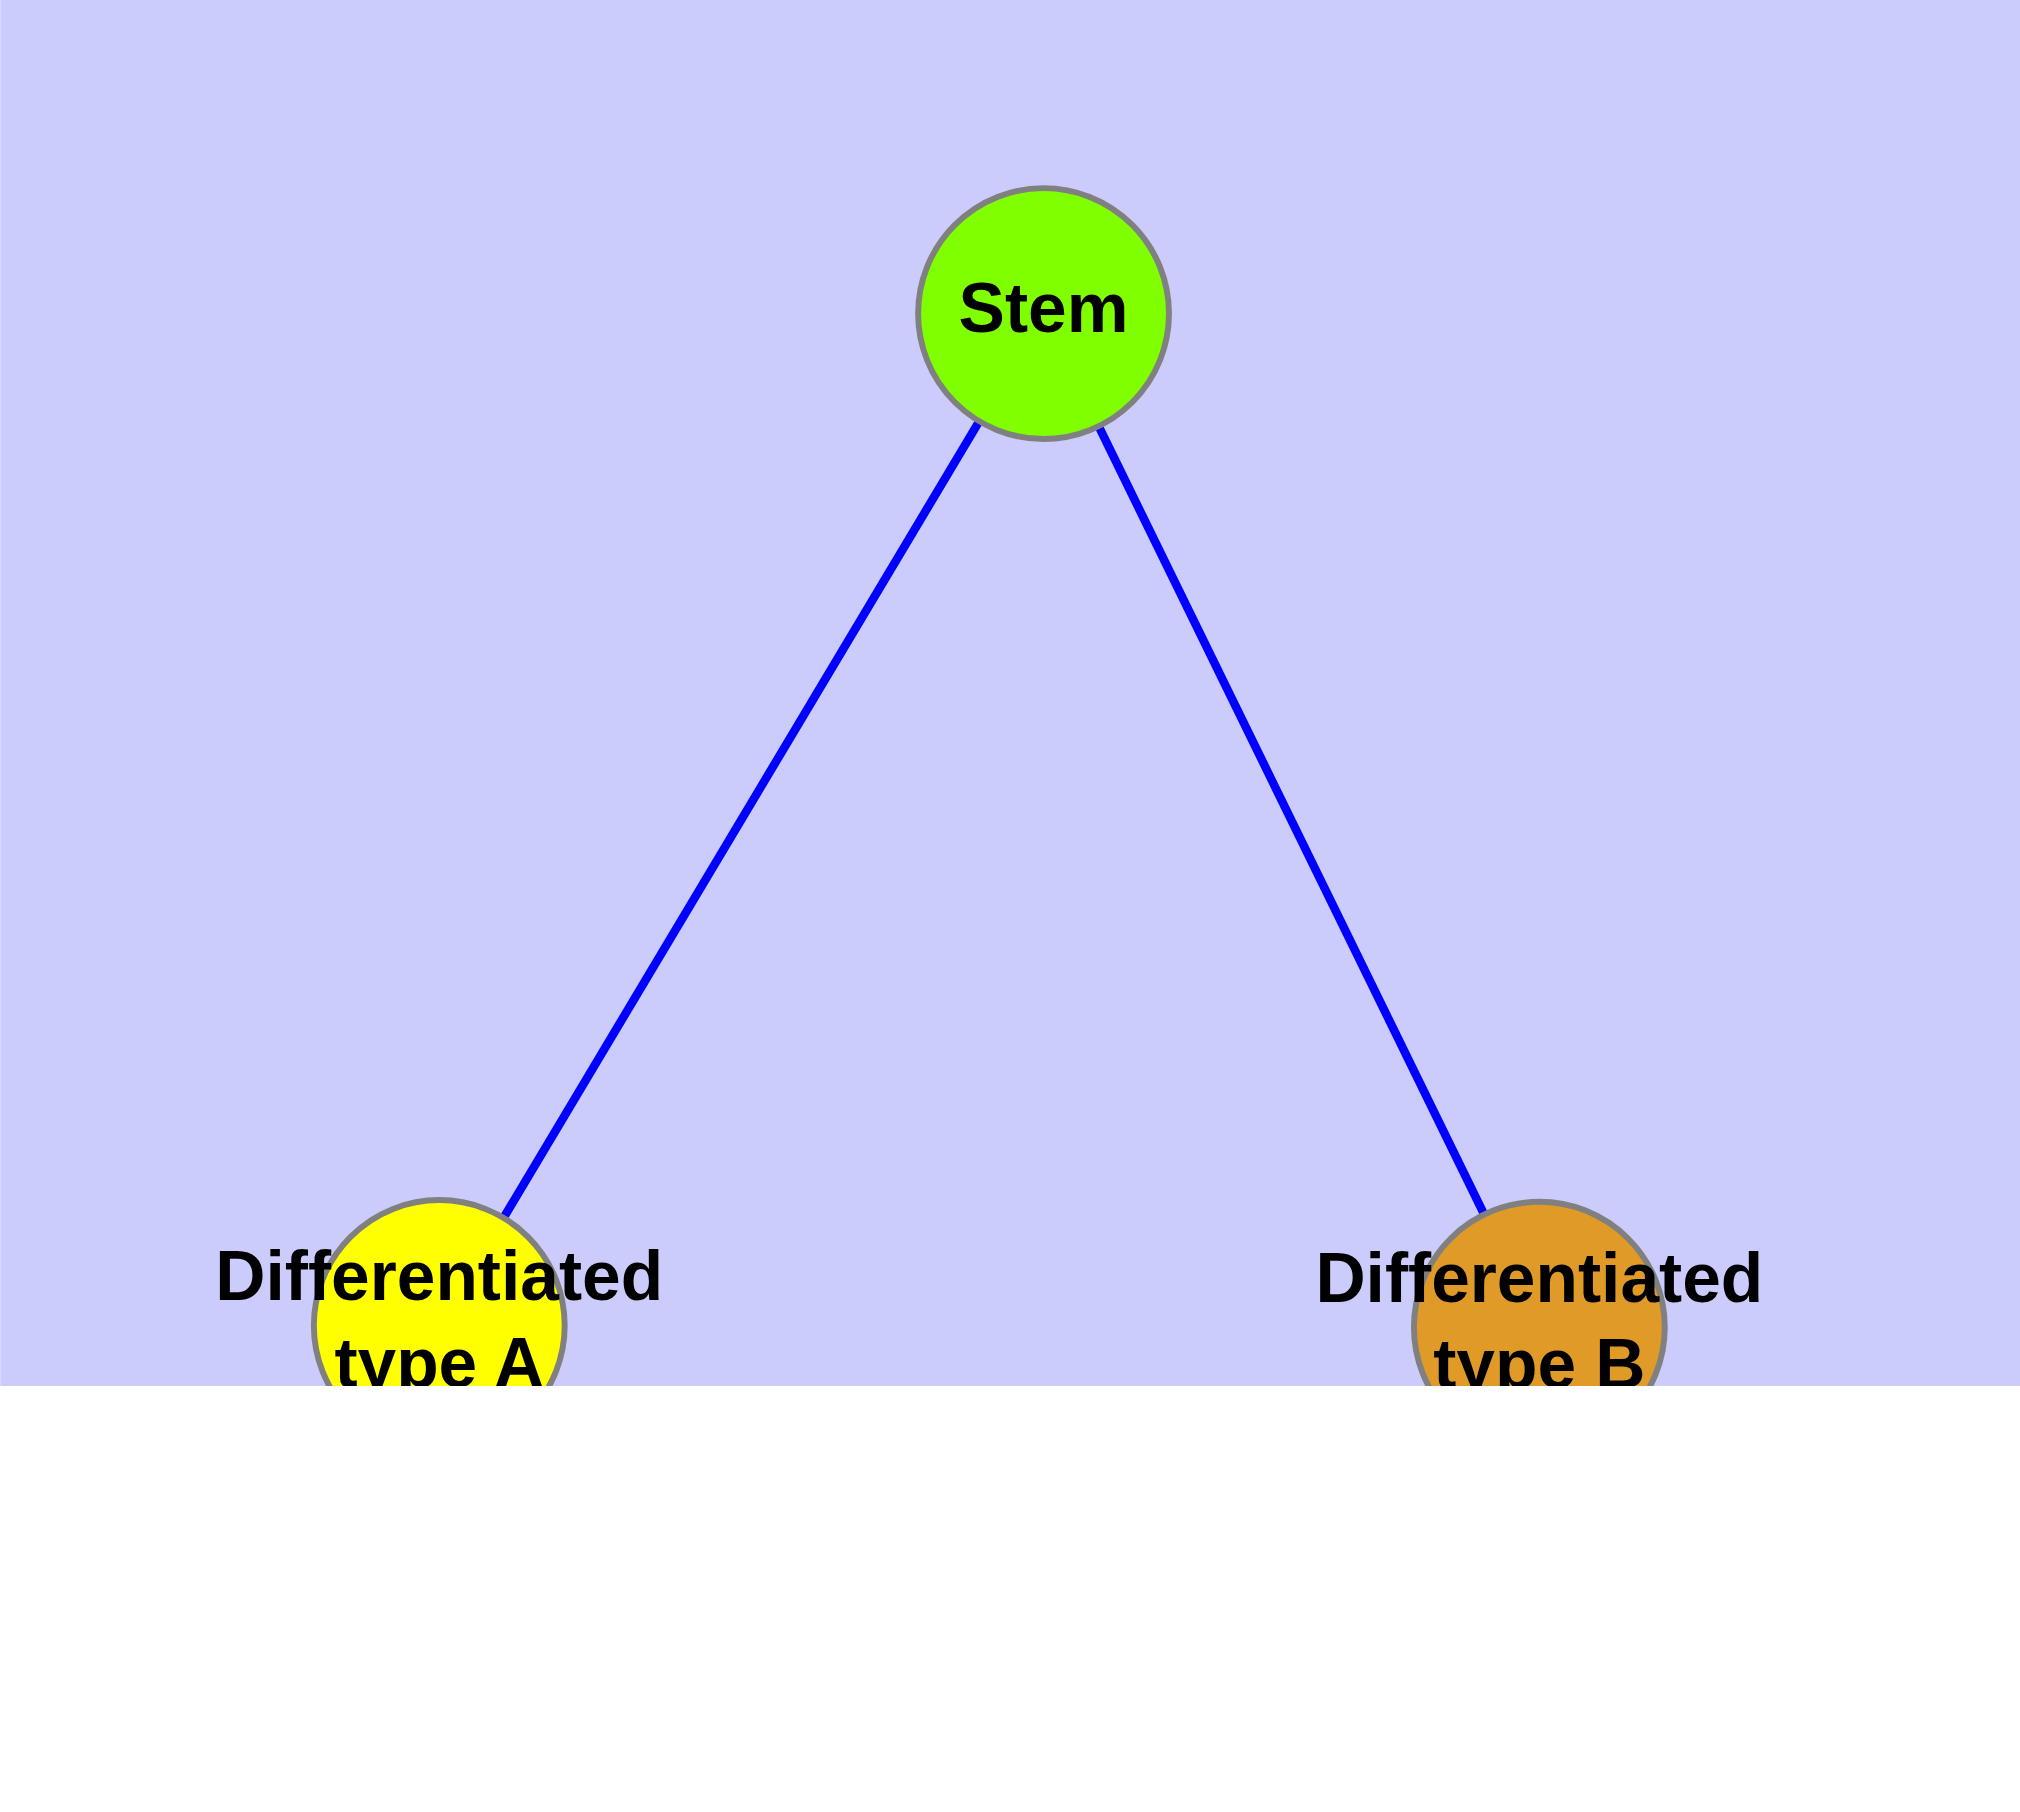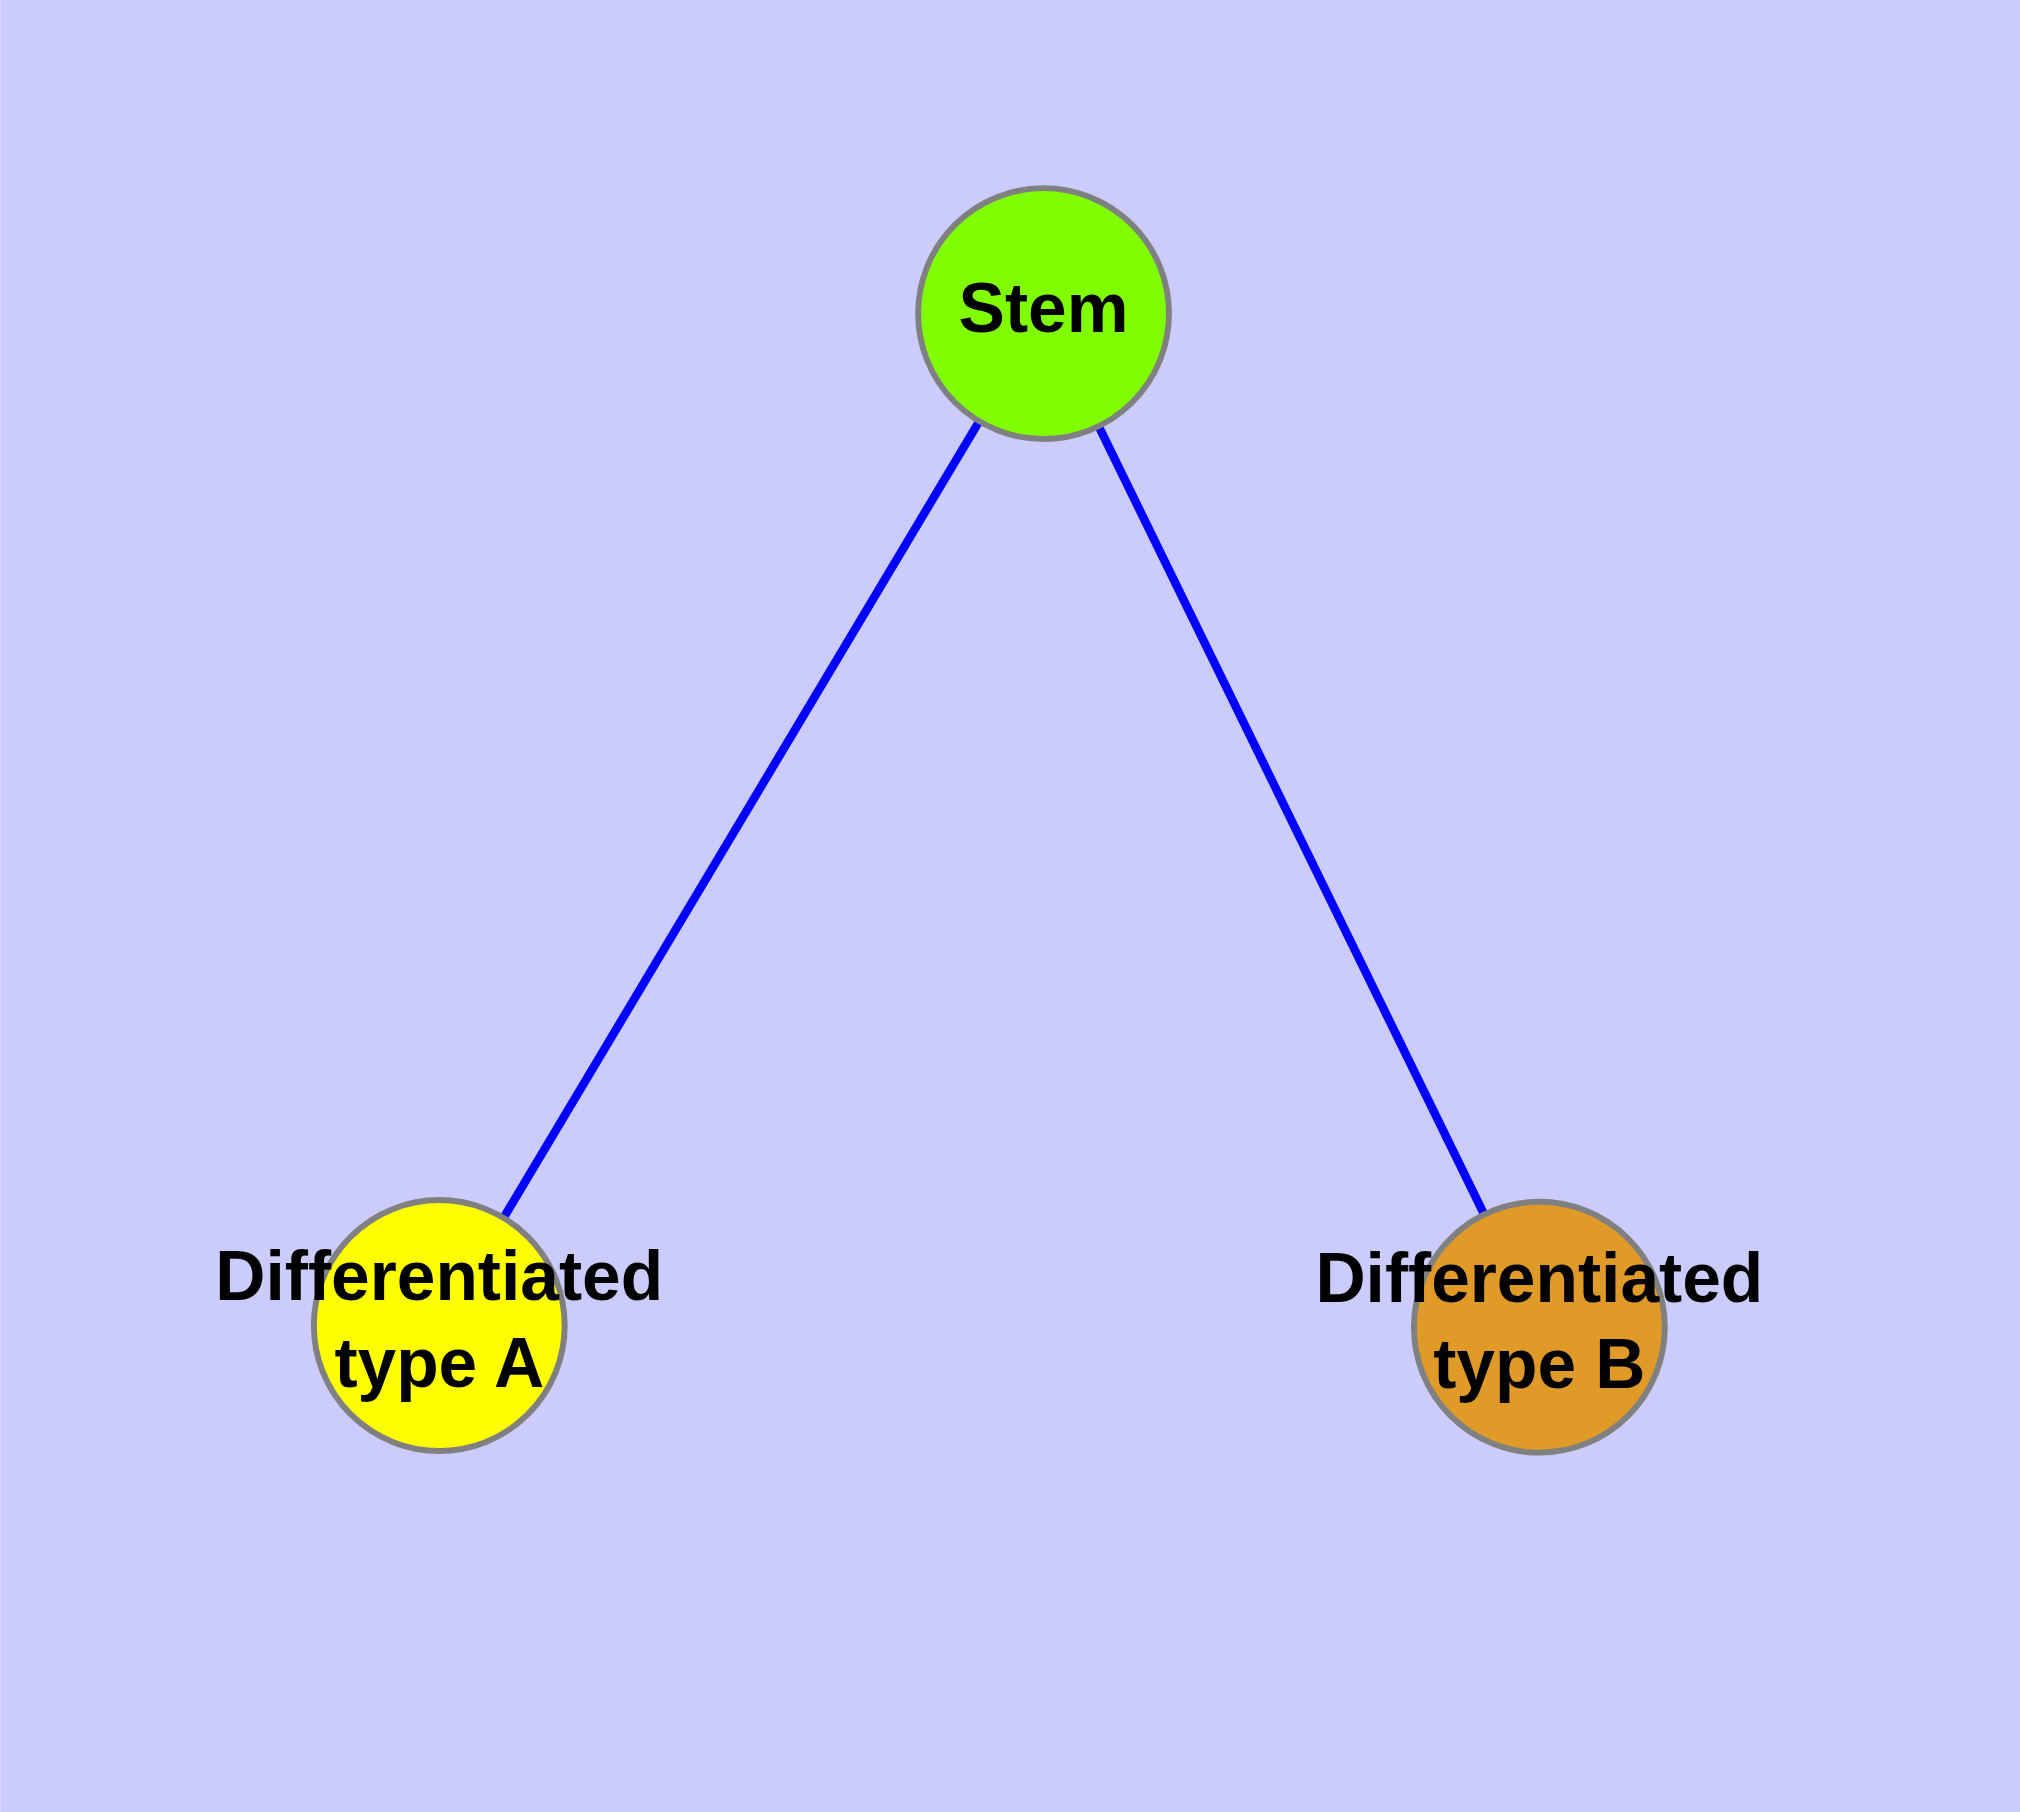--- a/index.html
+++ b/index.html
@@ -37,21 +37,21 @@
     font-weight: bold;
     fill: #000000;
     text-anchor: middle;
     dominant-baseline: middle;
     paint-order: normal;
   }
 </style>
 </head>
 <body>
 
-<div id="canvas" style="width: 2021px; height: 1812px;">
+<div id="canvas" style="width: 2021px; height: 1386px;">
   <svg id="graph-svg" viewBox="0 0 2384 2138" preserveAspectRatio="xMidYMid meet" style="width: 2021px; height: 1812px;">
     <rect id="bg-rect" class="graph-background" x="0" y="0" width="2384" height="2138" fill="#ccccfc"></rect>
     <g id="edge-layer">
         <line class="graph-edge" x1="1158.1970331459574" y1="491.9168897948483" x2="590.8029668540426" y2="1442.0831102051518" stroke="#0000ff" stroke-width="10"></line>
         <line class="graph-edge" x1="1293.3927051185985" y1="497.5584193535793" x2="1753.6072948814015" y2="1438.4415806464208" stroke="#0000ff" stroke-width="10"></line>
       </g>
     <g id="node-layer">
         <g>
           <circle class="node-circle" cx="1231" cy="370" r="148" fill="#7fff00" stroke="#808080" stroke-width="7"></circle>
           <text class="node-label" x="1231" y="370" font-size="82" fill="#000000"><tspan x="1231" dy="0">Stem</tspan></text>

